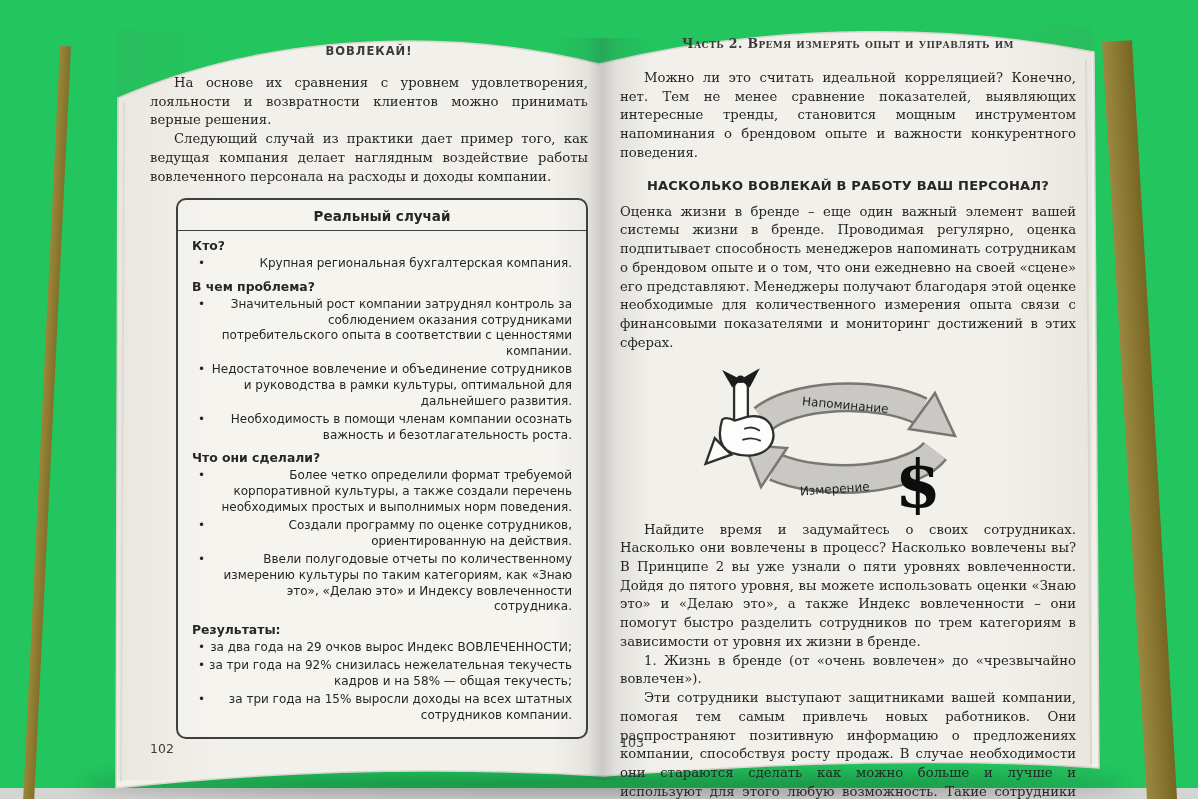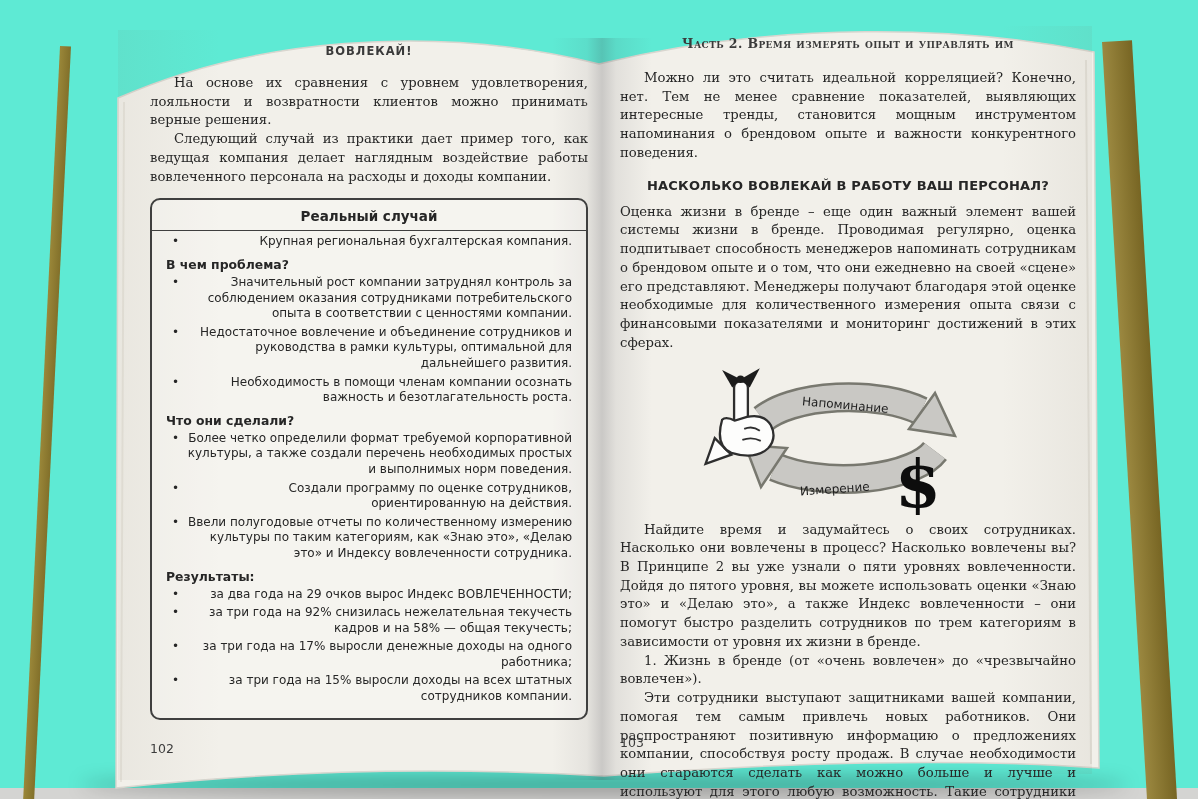--- a/index.html
+++ b/index.html
@@ -1,16 +1,16 @@
 <!DOCTYPE html>
 <html lang="ru"><head>
 <meta charset="utf-8">
 <style>
   html,body{margin:0;padding:0;background:#fbfbfa;}
-  .scene{position:relative;width:1198px;height:799px;overflow:hidden;background:#5eead4;
+  .scene{position:relative;width:1198px;height:799px;overflow:hidden;background:#22c55e;
          font-family:"DejaVu Serif", serif;color:#262626;}
   
   .floor{position:absolute;left:0;right:0;bottom:0;height:11px;background:#d4d4d2;z-index:0;}
   .book-shadow{position:absolute;left:80px;right:70px;bottom:4px;height:20px;background:rgba(0,0,0,.28);
                filter:blur(9px);border-radius:50%;z-index:1;}
   
   .cover-stripe{position:absolute;z-index:2;}
   .cover-stripe.left{left:60px;top:46px;width:11px;height:768px;background:linear-gradient(to right,#9a8739,#82702a);
                      transform:rotate(2.8deg);transform-origin:top left;}
   .cover-stripe.right{left:1102px;top:42px;width:30px;height:790px;background:linear-gradient(to right,#9b8840,#776523);
@@ -31,21 +31,21 @@
   .page.right{left:620px;top:36px;width:456px;height:714px;}
   .running-head{text-align:center;font-family:"DejaVu Sans",sans-serif;font-weight:bold;font-size:11.5px;
                 letter-spacing:1px;color:#3a3a3a;margin-bottom:16px;}
   .running-head.serifcaps{font-family:"DejaVu Serif",serif;font-weight:600;font-variant:small-caps;
                 letter-spacing:.4px;font-size:12.5px;margin-bottom:18px;}
   p.body{margin:0;font-size:13.2px;line-height:1.42;text-align:justify;}
   p.indent{text-indent:24px;}
   p.space{margin-top:0;}
   
   .case-box{margin-top:12px;border:2px solid #3f3f3f;border-radius:10px;padding:5px 14px 10px 14px;
-            font-family:"DejaVu Sans",sans-serif;background:rgba(255,255,255,.25);}
+            font-family:"DejaVu Sans",sans-serif;background:rgba(255,255,255,.25);margin-left:26px;}
   .case-title{text-align:center;font-weight:bold;font-size:13.5px;padding:3px 0 6px;}
   .case-rule{border-top:1.5px solid #3f3f3f;margin:0 -14px 3px;}
   .case-heading{font-weight:bold;font-size:12.4px;margin:7px 0 2px;}
   .case-box ul{list-style:none;margin:0;padding:0 0 0 4px;}
   .case-box li{position:relative;font-size:12px;line-height:1.3;margin:3px 0;padding-left:13px;text-align:right;}
   .case-box li::before{content:"•";position:absolute;left:2px;top:0;}
   .section-heading{font-family:"DejaVu Sans",sans-serif;font-weight:bold;font-size:13px;text-align:center;
                    letter-spacing:.2px;margin:15px 0 10px;}
   .diagram{width:330px;margin:4px auto 2px;}
   .page-number{position:absolute;left:0;right:0;bottom:0;text-align:left;
@@ -75,20 +75,21 @@
   <div class="page left">
     <div class="running-head">ВОВЛЕКАЙ!</div>
     <p class="body indent">На основе их сравнения с уровнем удовлетворения, лояльности и возвратности клиентов можно принимать верные решения.</p>
     <p class="body indent">Следующий случай из практики дает пример того, как ведущая компания делает наглядным воздействие работы вовлеченного персонала на расходы и доходы компании.</p>
 
     <div class="case-box">
       <div class="case-title">Реальный случай</div>
       <div class="case-rule"></div>
 
       <div class="case-section">
+        <div class="case-heading">Кто?</div>
         <ul>
           <li>Крупная региональная бухгалтерская компания.</li>
         </ul>
       </div>
 
       <div class="case-section">
         <div class="case-heading">В чем проблема?</div>
         <ul>
           <li>Значительный рост компании затруднял контроль за соблюдением оказания сотрудниками потребительского опыта в соответствии с ценностями компании.</li>
           <li>Недостаточное вовлечение и объединение сотрудников и руководства в рамки культуры, оптимальной для дальнейшего развития.</li>
@@ -103,21 +104,20 @@
           <li>Создали программу по оценке сотрудников, ориентированную на действия.</li>
           <li>Ввели полугодовые отчеты по количественному измерению культуры по таким категориям, как «Знаю это», «Делаю это» и Индексу вовлеченности сотрудника.</li>
         </ul>
       </div>
 
       <div class="case-section">
         <div class="case-heading">Результаты:</div>
         <ul>
           <li>за два года на 29 очков вырос Индекс ВОВЛЕЧЕННОСТИ;</li>
           <li>за три года на 92% снизилась нежелательная текучесть кадров и на 58% — общая текучесть;</li>
-          <li>за три года на 17% выросли денежные доходы на одного работника;</li>
           <li>за три года на 15% выросли доходы на всех штатных сотрудников компании.</li>
         </ul>
       </div>
     </div>
 
     <div class="page-number">102</div>
   </div>
 
   <div class="page right">
     <div class="running-head serifcaps">Часть 2. Время измерять опыт и управлять им</div>

